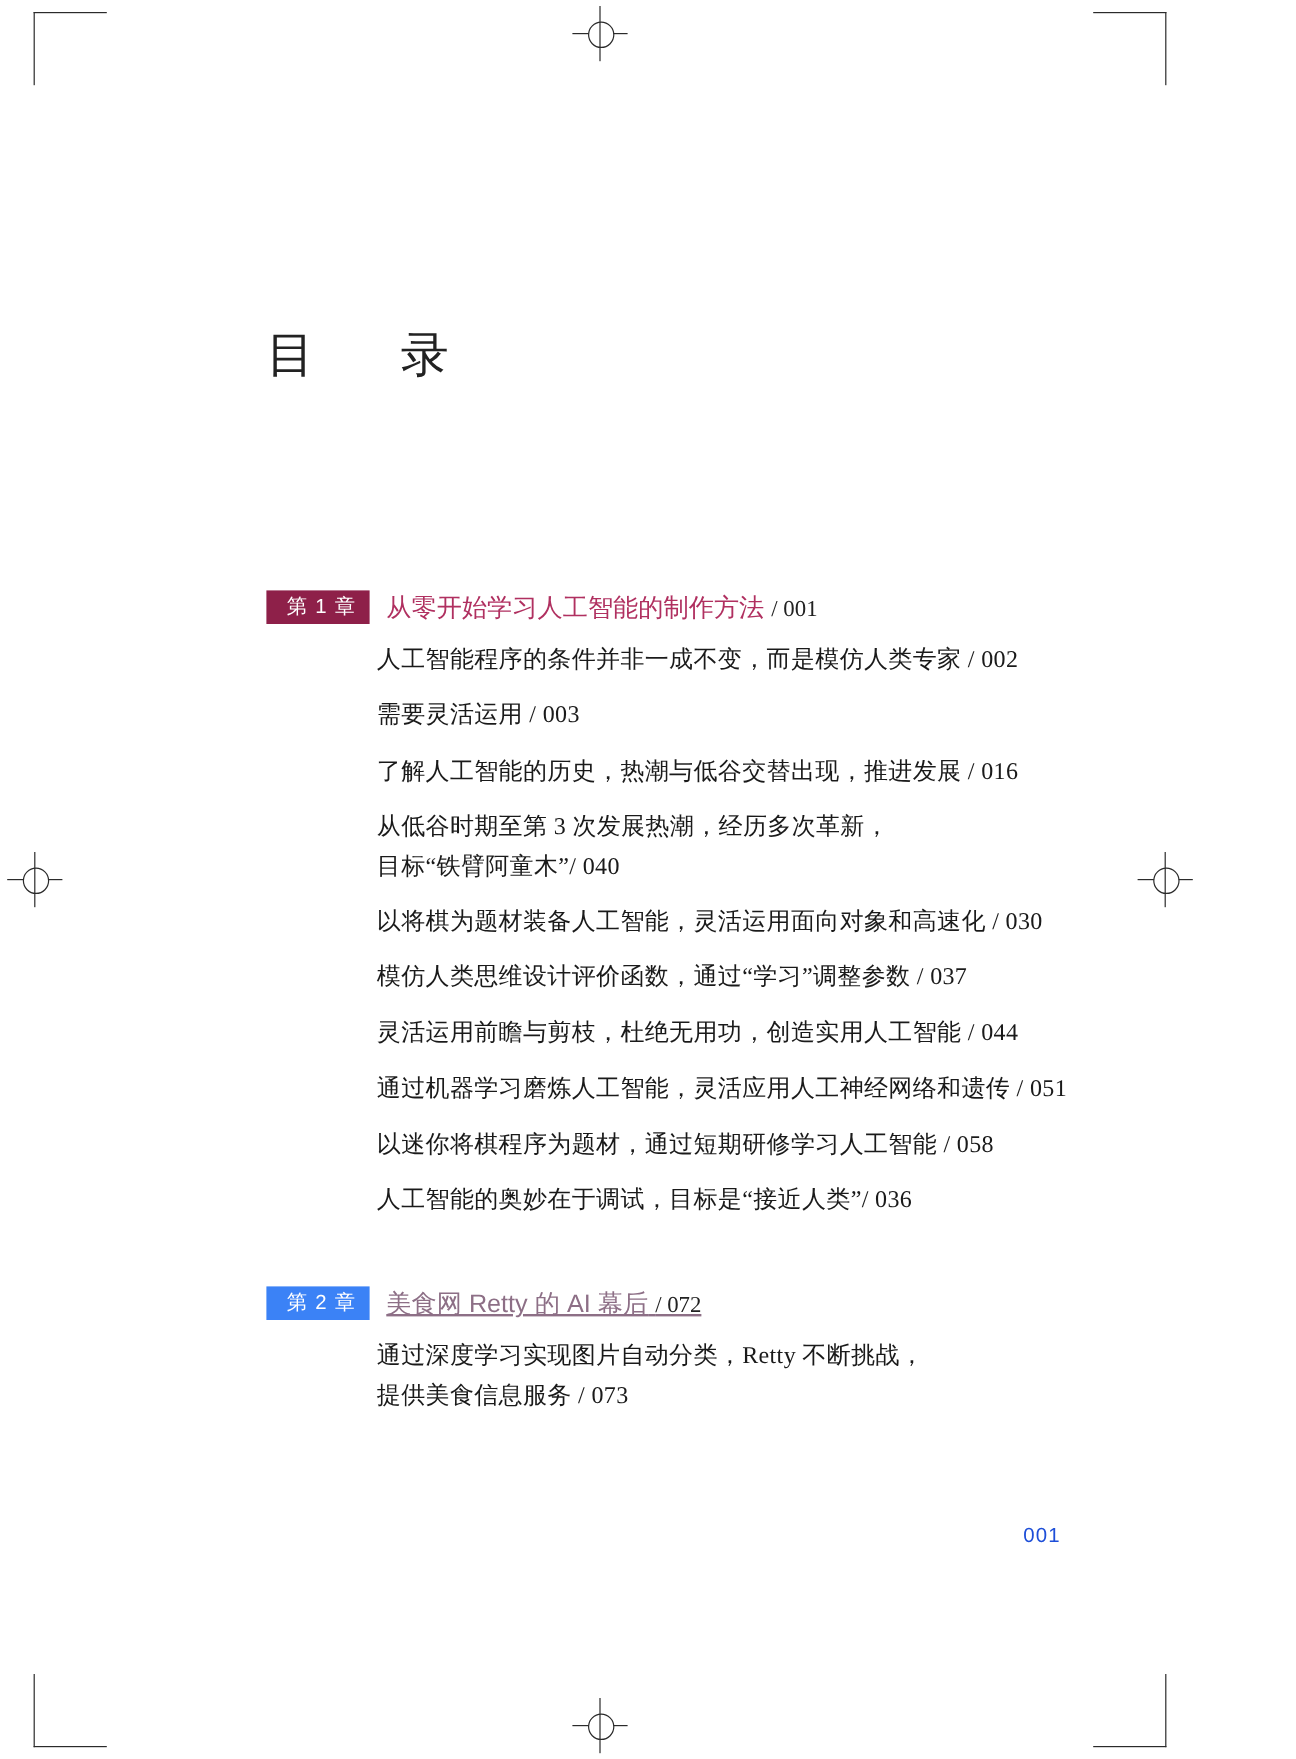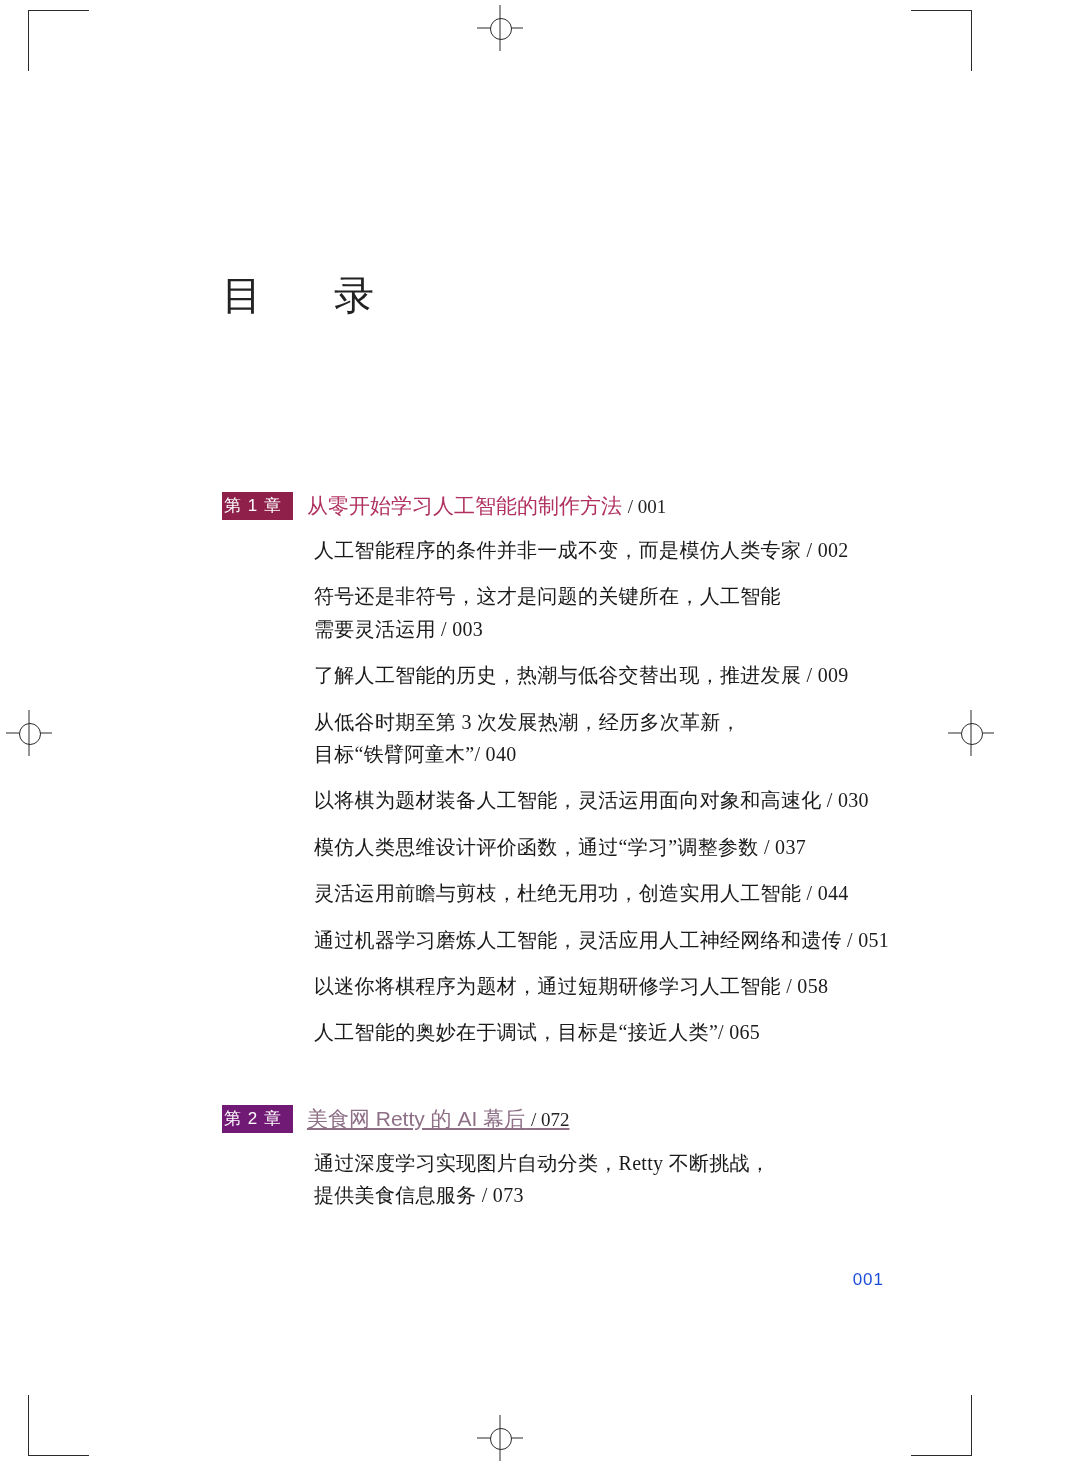--- a/index.html
+++ b/index.html
@@ -87,21 +87,21 @@
   .chapter-head {
     display: flex;
     align-items: center;
     margin-bottom: 14px;
   }
   .chapter-badge {
     display: inline-block;
     color: #ffffff;
     font-size: 17px;
     font-family: "Liberation Sans", "DejaVu Sans", sans-serif;
-    padding: 5px 11px 6px 2px;
+    padding: 5px 11px 6px 17px;
     line-height: 1;
     letter-spacing: 1px;
     white-space: nowrap;
   }
   .chapter-title {
     margin-left: 14px;
     font-size: 21px;
     font-family: "Liberation Sans", "DejaVu Sans", sans-serif;
     white-space: nowrap;
   }
@@ -169,25 +169,24 @@
           <span class="chapter-title" style="color:#b03060;text-align:right;">
             <span>从零开始学习人工智能的制作方法</span>
             <span class="page-no">/ 001</span>
           </span>
         </div>
         <div class="entries">
           <div class="entry">
             <span>人工智能程序的条件并非一成不变，而是模仿人类专家 / 002</span>
           </div>
           <div class="entry">
-            <span>符号还是非符号，这才是问题的关键所在，人工智能</span>
             <span class="line2">需要灵活运用 / 003</span>
           </div>
           <div class="entry">
-            <span>了解人工智能的历史，热潮与低谷交替出现，推进发展 / 009</span>
+            <span>了解人工智能的历史，热潮与低谷交替出现，推进发展 / 016</span>
           </div>
           <div class="entry">
             <span>从低谷时期至第 3 次发展热潮，经历多次革新，</span>
             <span class="line2">目标“铁臂阿童木”/ 040</span>
           </div>
           <div class="entry">
             <span>以将棋为题材装备人工智能，灵活运用面向对象和高速化 / 030</span>
           </div>
           <div class="entry">
             <span>模仿人类思维设计评价函数，通过“学习”调整参数 / 037</span>
@@ -195,28 +194,28 @@
           <div class="entry">
             <span>灵活运用前瞻与剪枝，杜绝无用功，创造实用人工智能 / 044</span>
           </div>
           <div class="entry">
             <span>通过机器学习磨炼人工智能，灵活应用人工神经网络和遗传 / 051</span>
           </div>
           <div class="entry">
             <span>以迷你将棋程序为题材，通过短期研修学习人工智能 / 058</span>
           </div>
           <div class="entry">
-            <span>人工智能的奥妙在于调试，目标是“接近人类”/ 065</span>
+            <span>人工智能的奥妙在于调试，目标是“接近人类”/ 036</span>
           </div>
         </div>
       </div>
 
       <div class="chapter" style="margin-top:56px;">
         <div class="chapter-head">
-          <span class="chapter-badge" style="background:#701a75;">第 2 章</span>
+          <span class="chapter-badge" style="background:#3b82f6;">第 2 章</span>
           <span class="chapter-title" style="color:#8d6f86;text-decoration:underline;">
             <span>美食网 Retty 的 AI 幕后</span>
             <span class="page-no">/ 072</span>
           </span>
         </div>
         <div class="entries">
           <div class="entry">
             <span>通过深度学习实现图片自动分类，Retty 不断挑战，</span>
             <span class="line2">提供美食信息服务 / 073</span>
           </div>

